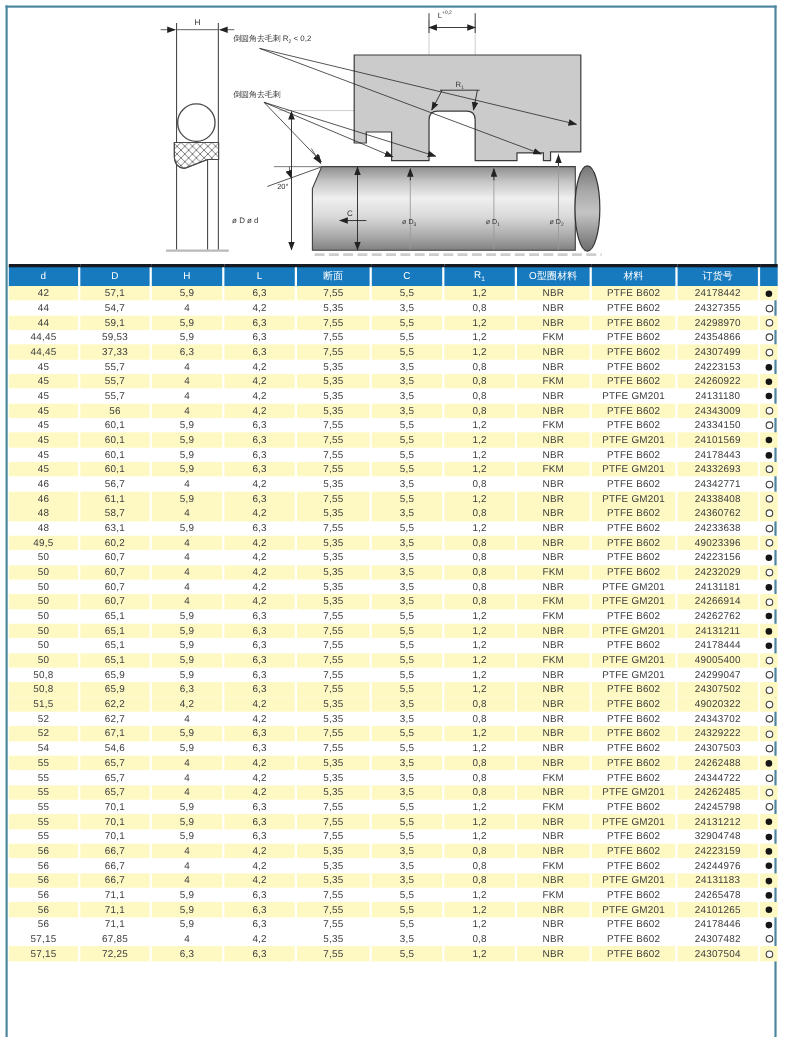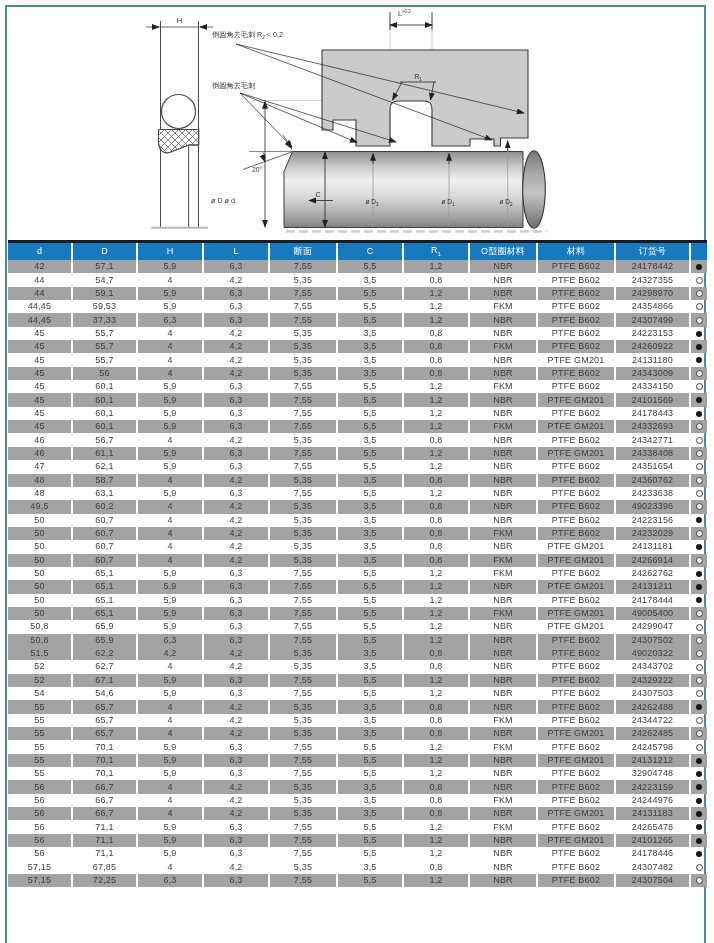--- a/index.html
+++ b/index.html
@@ -24,21 +24,21 @@
   .spec-table col.c6{width:66px}.spec-table col.c7{width:68px}.spec-table col.c8{width:78px}
   .spec-table col.c9{width:75px}.spec-table col.c10{width:17px}
   .spec-table th{
     background:#187abe;color:#ffffff;font-weight:400;font-size:9px;
     height:17px;padding:0;text-align:center;
     border-top:3px solid #151a23;
   }
   .spec-table th sub{font-size:6px;}
   .spec-table th + th, .spec-table td + td{border-left:2px solid #ffffff;}
   .spec-table td{height:13.35px;padding:0;text-align:center;vertical-align:middle;}
-  .spec-table tr.odd{background:#a3a3a3;}
+  .spec-table tr.odd{background:#fef9c3;}
   .dot{display:inline-block;border-radius:50%;vertical-align:middle;}
   .dot.filled{width:6px;height:6px;background:#161616;}
   .dot.open{width:5px;height:5px;border:1.2px solid #3f3f3f;background:#ffffff;}
   svg text{fill:#333;stroke:none;font-family:"Liberation Sans","DejaVu Sans",sans-serif;}
 </style>
 </head>
 <body>
 
 <div class="frame"></div>
 
@@ -370,33 +370,20 @@
         <td>5,9</td>
         <td>6,3</td>
         <td>7,55</td>
         <td>5,5</td>
         <td>1,2</td>
         <td>NBR</td>
         <td>PTFE GM201</td>
         <td>24338408</td>
         <td><span class="dot open"></span></td>
       </tr>
-      <tr>
-        <td>47</td>
-        <td>62,1</td>
-        <td>5,9</td>
-        <td>6,3</td>
-        <td>7,55</td>
-        <td>5,5</td>
-        <td>1,2</td>
-        <td>NBR</td>
-        <td>PTFE B602</td>
-        <td>24351654</td>
-        <td><span class="dot open"></span></td>
-      </tr>
       <tr class="odd">
         <td>48</td>
         <td>58,7</td>
         <td>4</td>
         <td>4,2</td>
         <td>5,35</td>
         <td>3,5</td>
         <td>0,8</td>
         <td>NBR</td>
         <td>PTFE B602</td>

